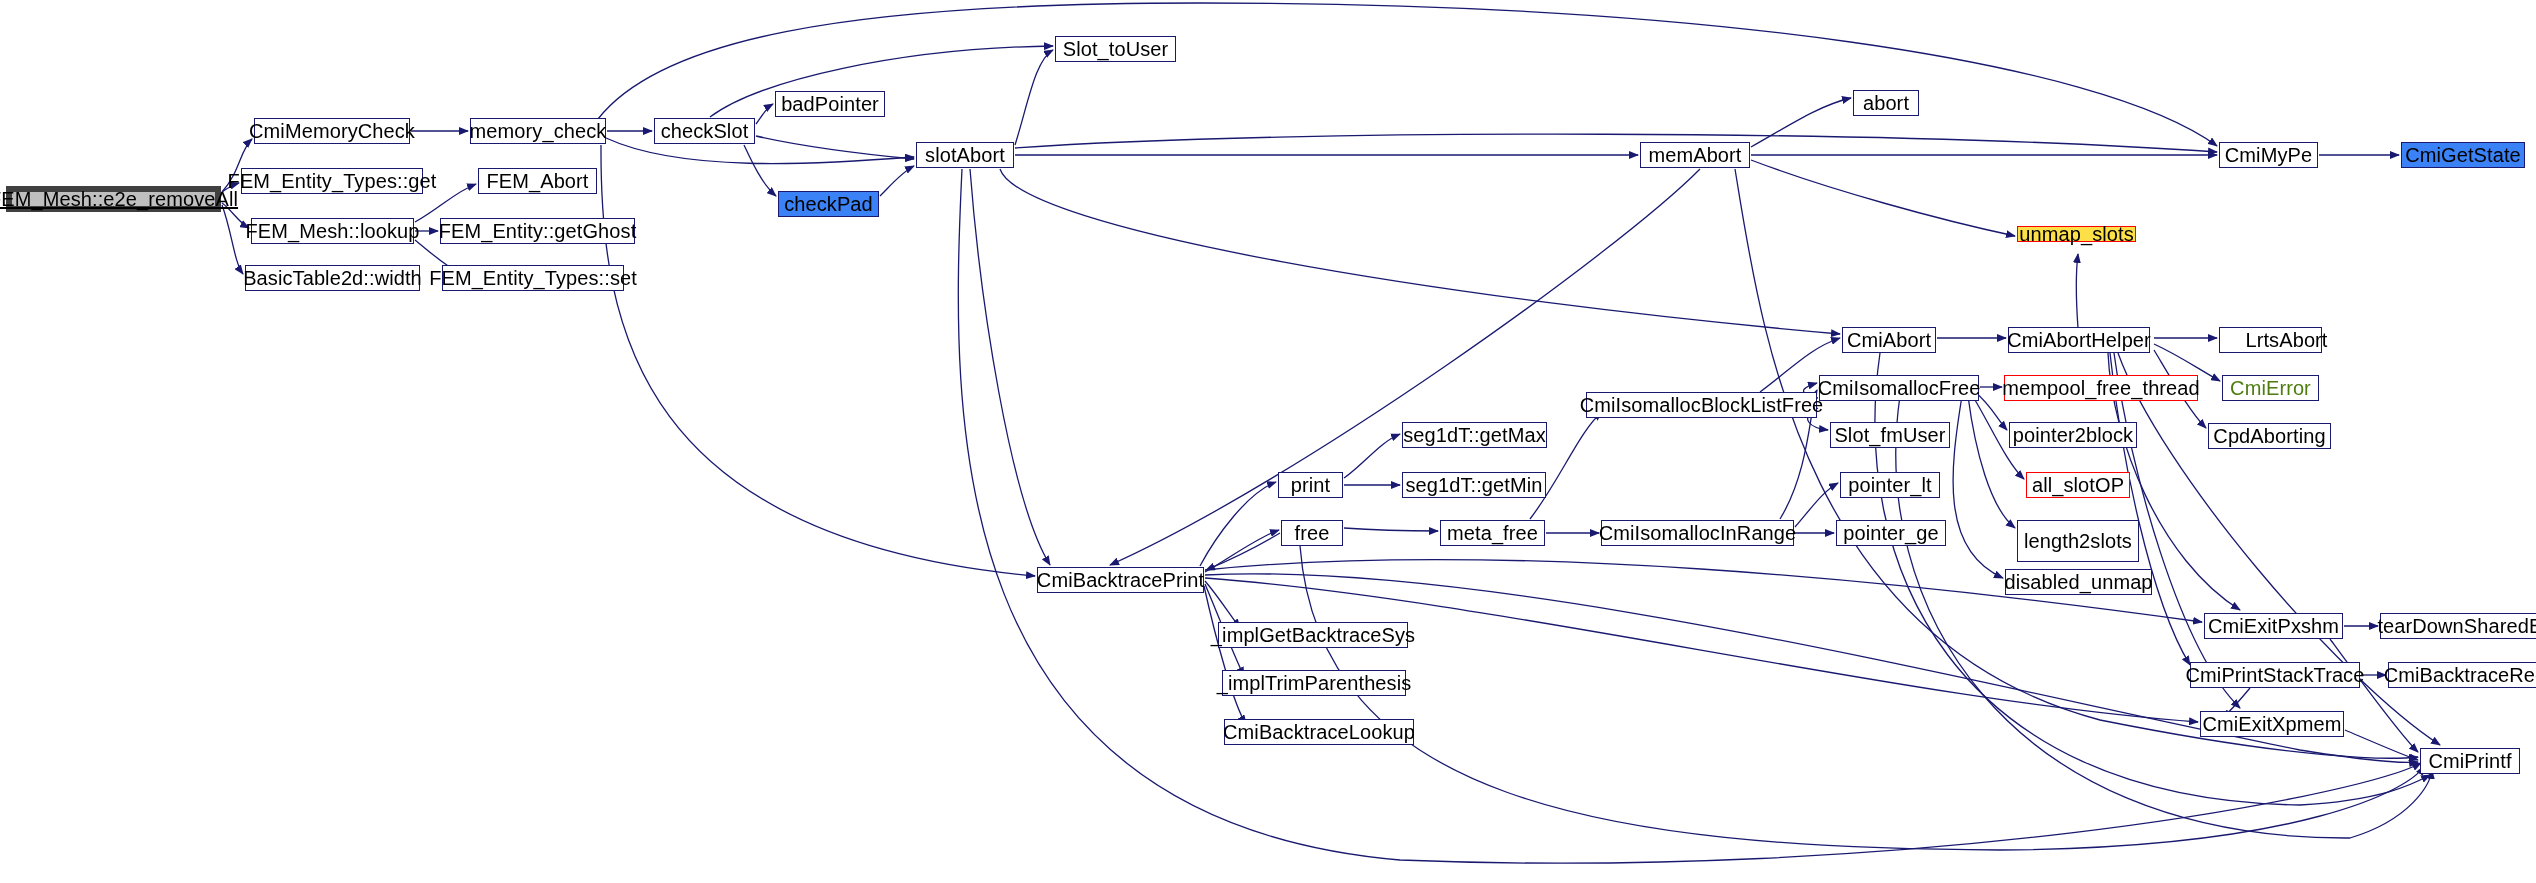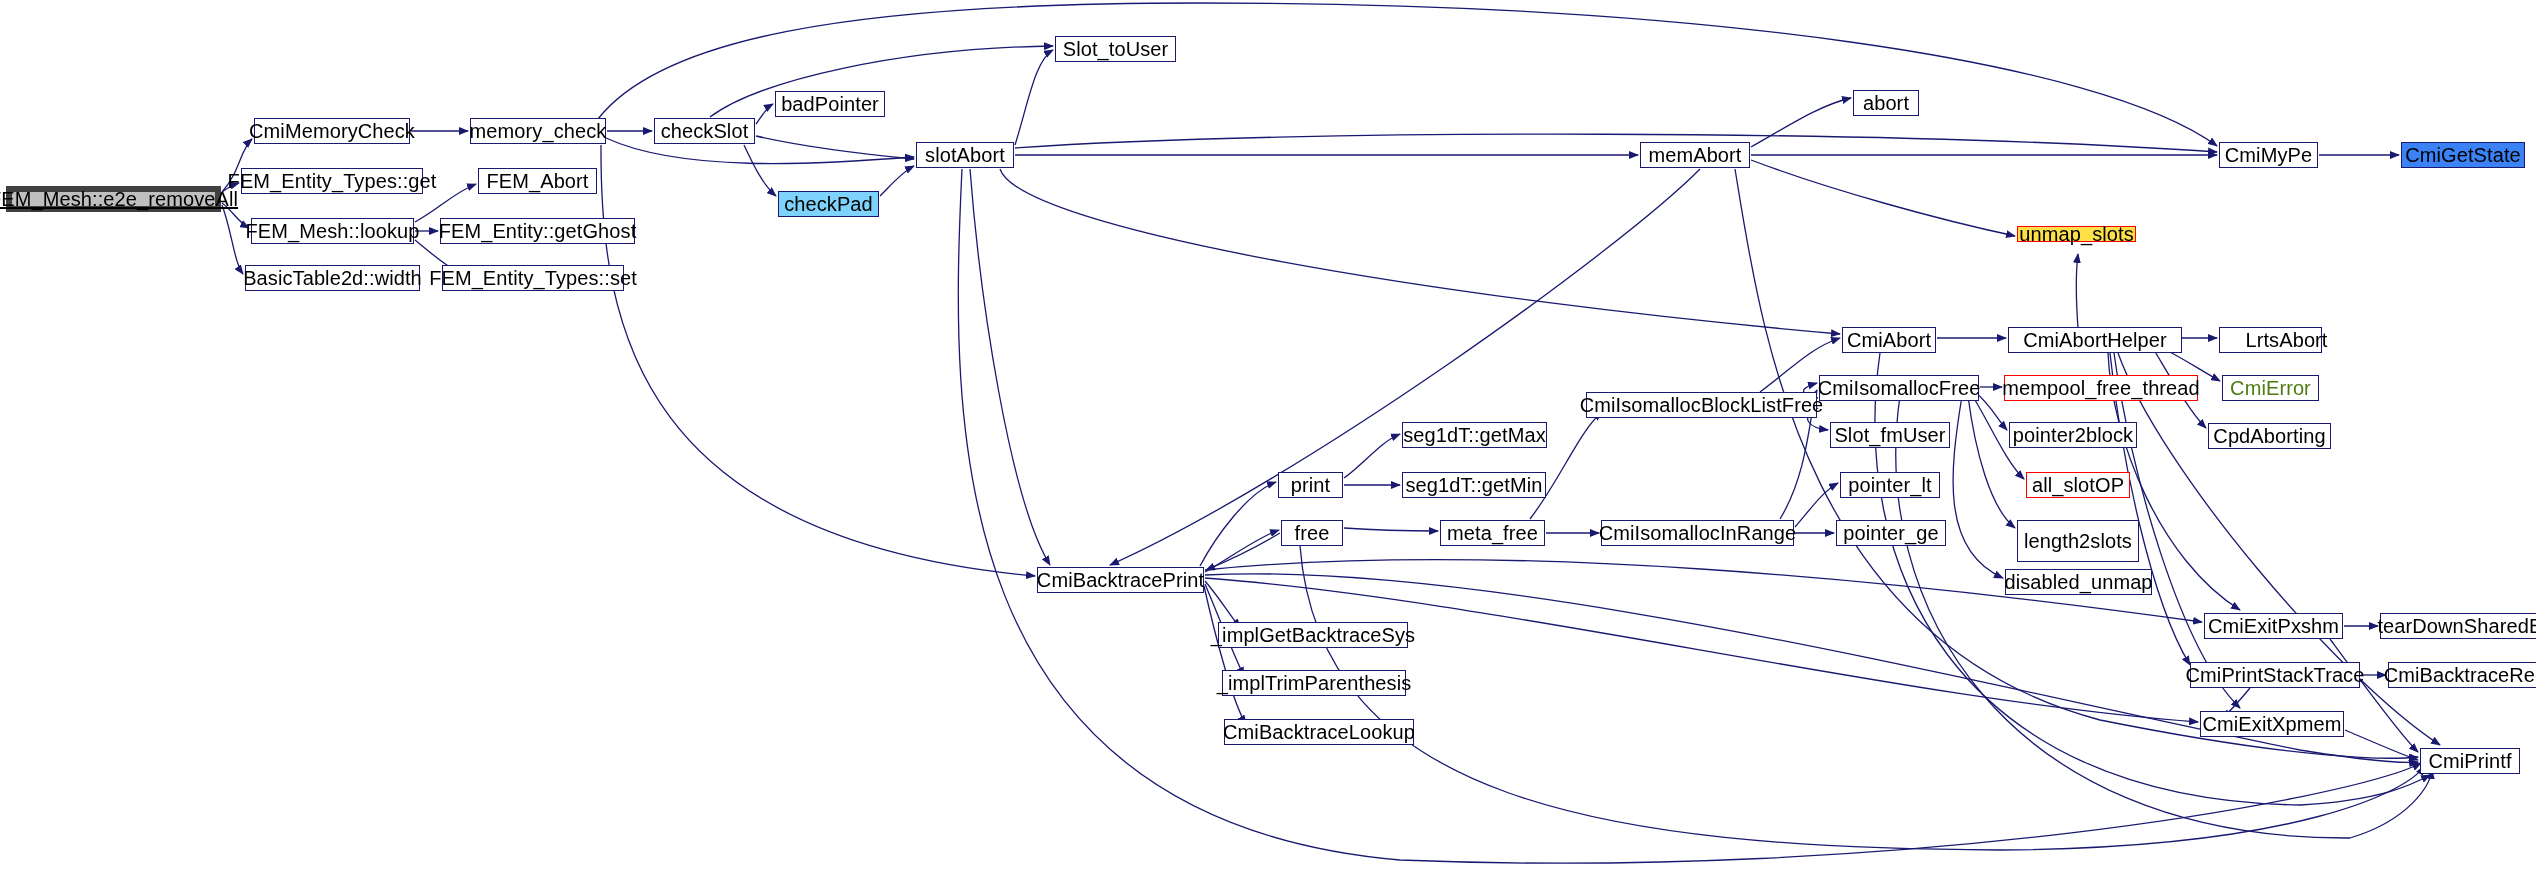--- a/index.html
+++ b/index.html
@@ -126,30 +126,30 @@
       <div class="node" style="left: 254px; top: 118px; width: 156px; height: 26px; border-color: rgb(25, 25, 112); background: rgb(255, 255, 255); color: rgb(0, 0, 0);">CmiMemoryCheck</div>
       <div class="node" style="left: 241px; top: 168px; width: 182px; height: 26px; border-color: rgb(25, 25, 112); background: rgb(255, 255, 255); color: rgb(0, 0, 0);">FEM_Entity_Types::get</div>
       <div class="node" style="left: 251px; top: 218px; width: 163px; height: 26px; border-color: rgb(25, 25, 112); background: rgb(255, 255, 255); color: rgb(0, 0, 0);">FEM_Mesh::lookup</div>
       <div class="node" style="left: 245px; top: 265px; width: 175px; height: 26px; border-color: rgb(25, 25, 112); background: rgb(255, 255, 255); color: rgb(0, 0, 0);">BasicTable2d::width</div>
       <div class="node" style="left: 470px; top: 118px; width: 136px; height: 26px; border-color: rgb(25, 25, 112); background: rgb(255, 255, 255); color: rgb(0, 0, 0);">memory_check</div>
       <div class="node" style="left: 478px; top: 168px; width: 119px; height: 26px; border-color: rgb(25, 25, 112); background: rgb(255, 255, 255); color: rgb(0, 0, 0);">FEM_Abort</div>
       <div class="node" style="left: 440px; top: 218px; width: 195px; height: 26px; border-color: rgb(25, 25, 112); background: rgb(255, 255, 255); color: rgb(0, 0, 0);">FEM_Entity::getGhost</div>
       <div class="node" style="left: 442px; top: 265px; width: 182px; height: 26px; border-color: rgb(25, 25, 112); background: rgb(255, 255, 255); color: rgb(0, 0, 0);">FEM_Entity_Types::set</div>
       <div class="node" style="left: 654px; top: 118px; width: 101px; height: 26px; border-color: rgb(25, 25, 112); background: rgb(255, 255, 255); color: rgb(0, 0, 0);">checkSlot</div>
       <div class="node" style="left: 775px; top: 91px; width: 110px; height: 26px; border-color: rgb(25, 25, 112); background: rgb(255, 255, 255); color: rgb(0, 0, 0);">badPointer</div>
-      <div class="node" style="left: 778px; top: 191px; width: 101px; height: 26px; border-color: rgb(25, 25, 112); background: #7dd3fc; color: rgb(0, 0, 0);">checkPad</div>
+      <div class="node" style="left: 778px; top: 191px; width: 101px; height: 26px; border-color: rgb(25, 25, 112); background: #3b82f6; color: rgb(0, 0, 0);">checkPad</div>
       <div class="node" style="left: 916px; top: 142px; width: 98px; height: 26px; border-color: rgb(25, 25, 112); background: rgb(255, 255, 255); color: rgb(0, 0, 0);">slotAbort</div>
       <div class="node" style="left: 1055px; top: 36px; width: 121px; height: 26px; border-color: rgb(25, 25, 112); background: rgb(255, 255, 255); color: rgb(0, 0, 0);">Slot_toUser</div>
       <div class="node" style="left: 1640px; top: 142px; width: 110px; height: 26px; border-color: rgb(25, 25, 112); background: rgb(255, 255, 255); color: rgb(0, 0, 0);">memAbort</div>
       <div class="node" style="left: 1853px; top: 90px; width: 66px; height: 26px; border-color: rgb(25, 25, 112); background: rgb(255, 255, 255); color: rgb(0, 0, 0);">abort</div>
       <div class="node" style="left: 2219px; top: 142px; width: 99px; height: 26px; border-color: rgb(25, 25, 112); background: rgb(255, 255, 255); color: rgb(0, 0, 0);">CmiMyPe</div>
       <div class="node" style="left: 2401px; top: 142px; width: 124px; height: 26px; border-color: rgb(25, 25, 112); background: #3b82f6; color: rgb(0, 0, 0);">CmiGetState</div>
       <div class="node redbox" style="left: 2017px; top: 226px; width: 119px; height: 16px; border-color: rgb(255, 0, 0); background: #fde047; color: rgb(0, 0, 0);">unmap_slots</div>
       <div class="node" style="left: 1842px; top: 327px; width: 94px; height: 26px; border-color: rgb(25, 25, 112); background: rgb(255, 255, 255); color: rgb(0, 0, 0);">CmiAbort</div>
-      <div class="node" style="left: 2008px; top: 327px; width: 174px; height: 26px; border-color: rgb(25, 25, 112); background: rgb(255, 255, 255); color: rgb(0, 0, 0);">CmiAbortHelper</div>
+      <div class="node" style="left: 2008px; top: 327px; width: 142px; height: 26px; border-color: rgb(25, 25, 112); background: rgb(255, 255, 255); color: rgb(0, 0, 0);">CmiAbortHelper</div>
       <div class="node" style="left: 2219px; top: 327px; width: 103px; height: 26px; border-color: rgb(25, 25, 112); background: rgb(255, 255, 255); color: rgb(0, 0, 0); padding-left: 32px;">LrtsAbort</div>
       <div class="node" style="left: 2222px; top: 375px; width: 97px; height: 26px; border-color: rgb(25, 25, 112); background: rgb(255, 255, 255); color: #4d7c0f;">CmiError</div>
       <div class="node" style="left: 2208px; top: 423px; width: 123px; height: 26px; border-color: rgb(25, 25, 112); background: rgb(255, 255, 255); color: rgb(0, 0, 0);">CpdAborting</div>
       <div class="node" style="left: 1819px; top: 375px; width: 160px; height: 26px; border-color: rgb(25, 25, 112); background: rgb(255, 255, 255); color: rgb(0, 0, 0);">CmiIsomallocFree</div>
       <div class="node redbox" style="left: 2004px; top: 375px; width: 194px; height: 26px; border-color: rgb(255, 0, 0); background: rgb(255, 255, 255); color: rgb(0, 0, 0);">mempool_free_thread</div>
       <div class="node" style="left: 1586px; top: 392px; width: 231px; height: 26px; border-color: rgb(25, 25, 112); background: rgb(255, 255, 255); color: rgb(0, 0, 0);">CmiIsomallocBlockListFree</div>
       <div class="node" style="left: 1830px; top: 422px; width: 120px; height: 26px; border-color: rgb(25, 25, 112); background: rgb(255, 255, 255); color: rgb(0, 0, 0);">Slot_fmUser</div>
       <div class="node" style="left: 2009px; top: 422px; width: 128px; height: 26px; border-color: rgb(25, 25, 112); background: rgb(255, 255, 255); color: rgb(0, 0, 0);">pointer2block</div>
       <div class="node" style="left: 1840px; top: 472px; width: 100px; height: 26px; border-color: rgb(25, 25, 112); background: rgb(255, 255, 255); color: rgb(0, 0, 0);">pointer_lt</div>
       <div class="node redbox" style="left: 2026px; top: 472px; width: 104px; height: 26px; border-color: rgb(255, 0, 0); background: rgb(255, 255, 255); color: rgb(0, 0, 0);">all_slotOP</div>

